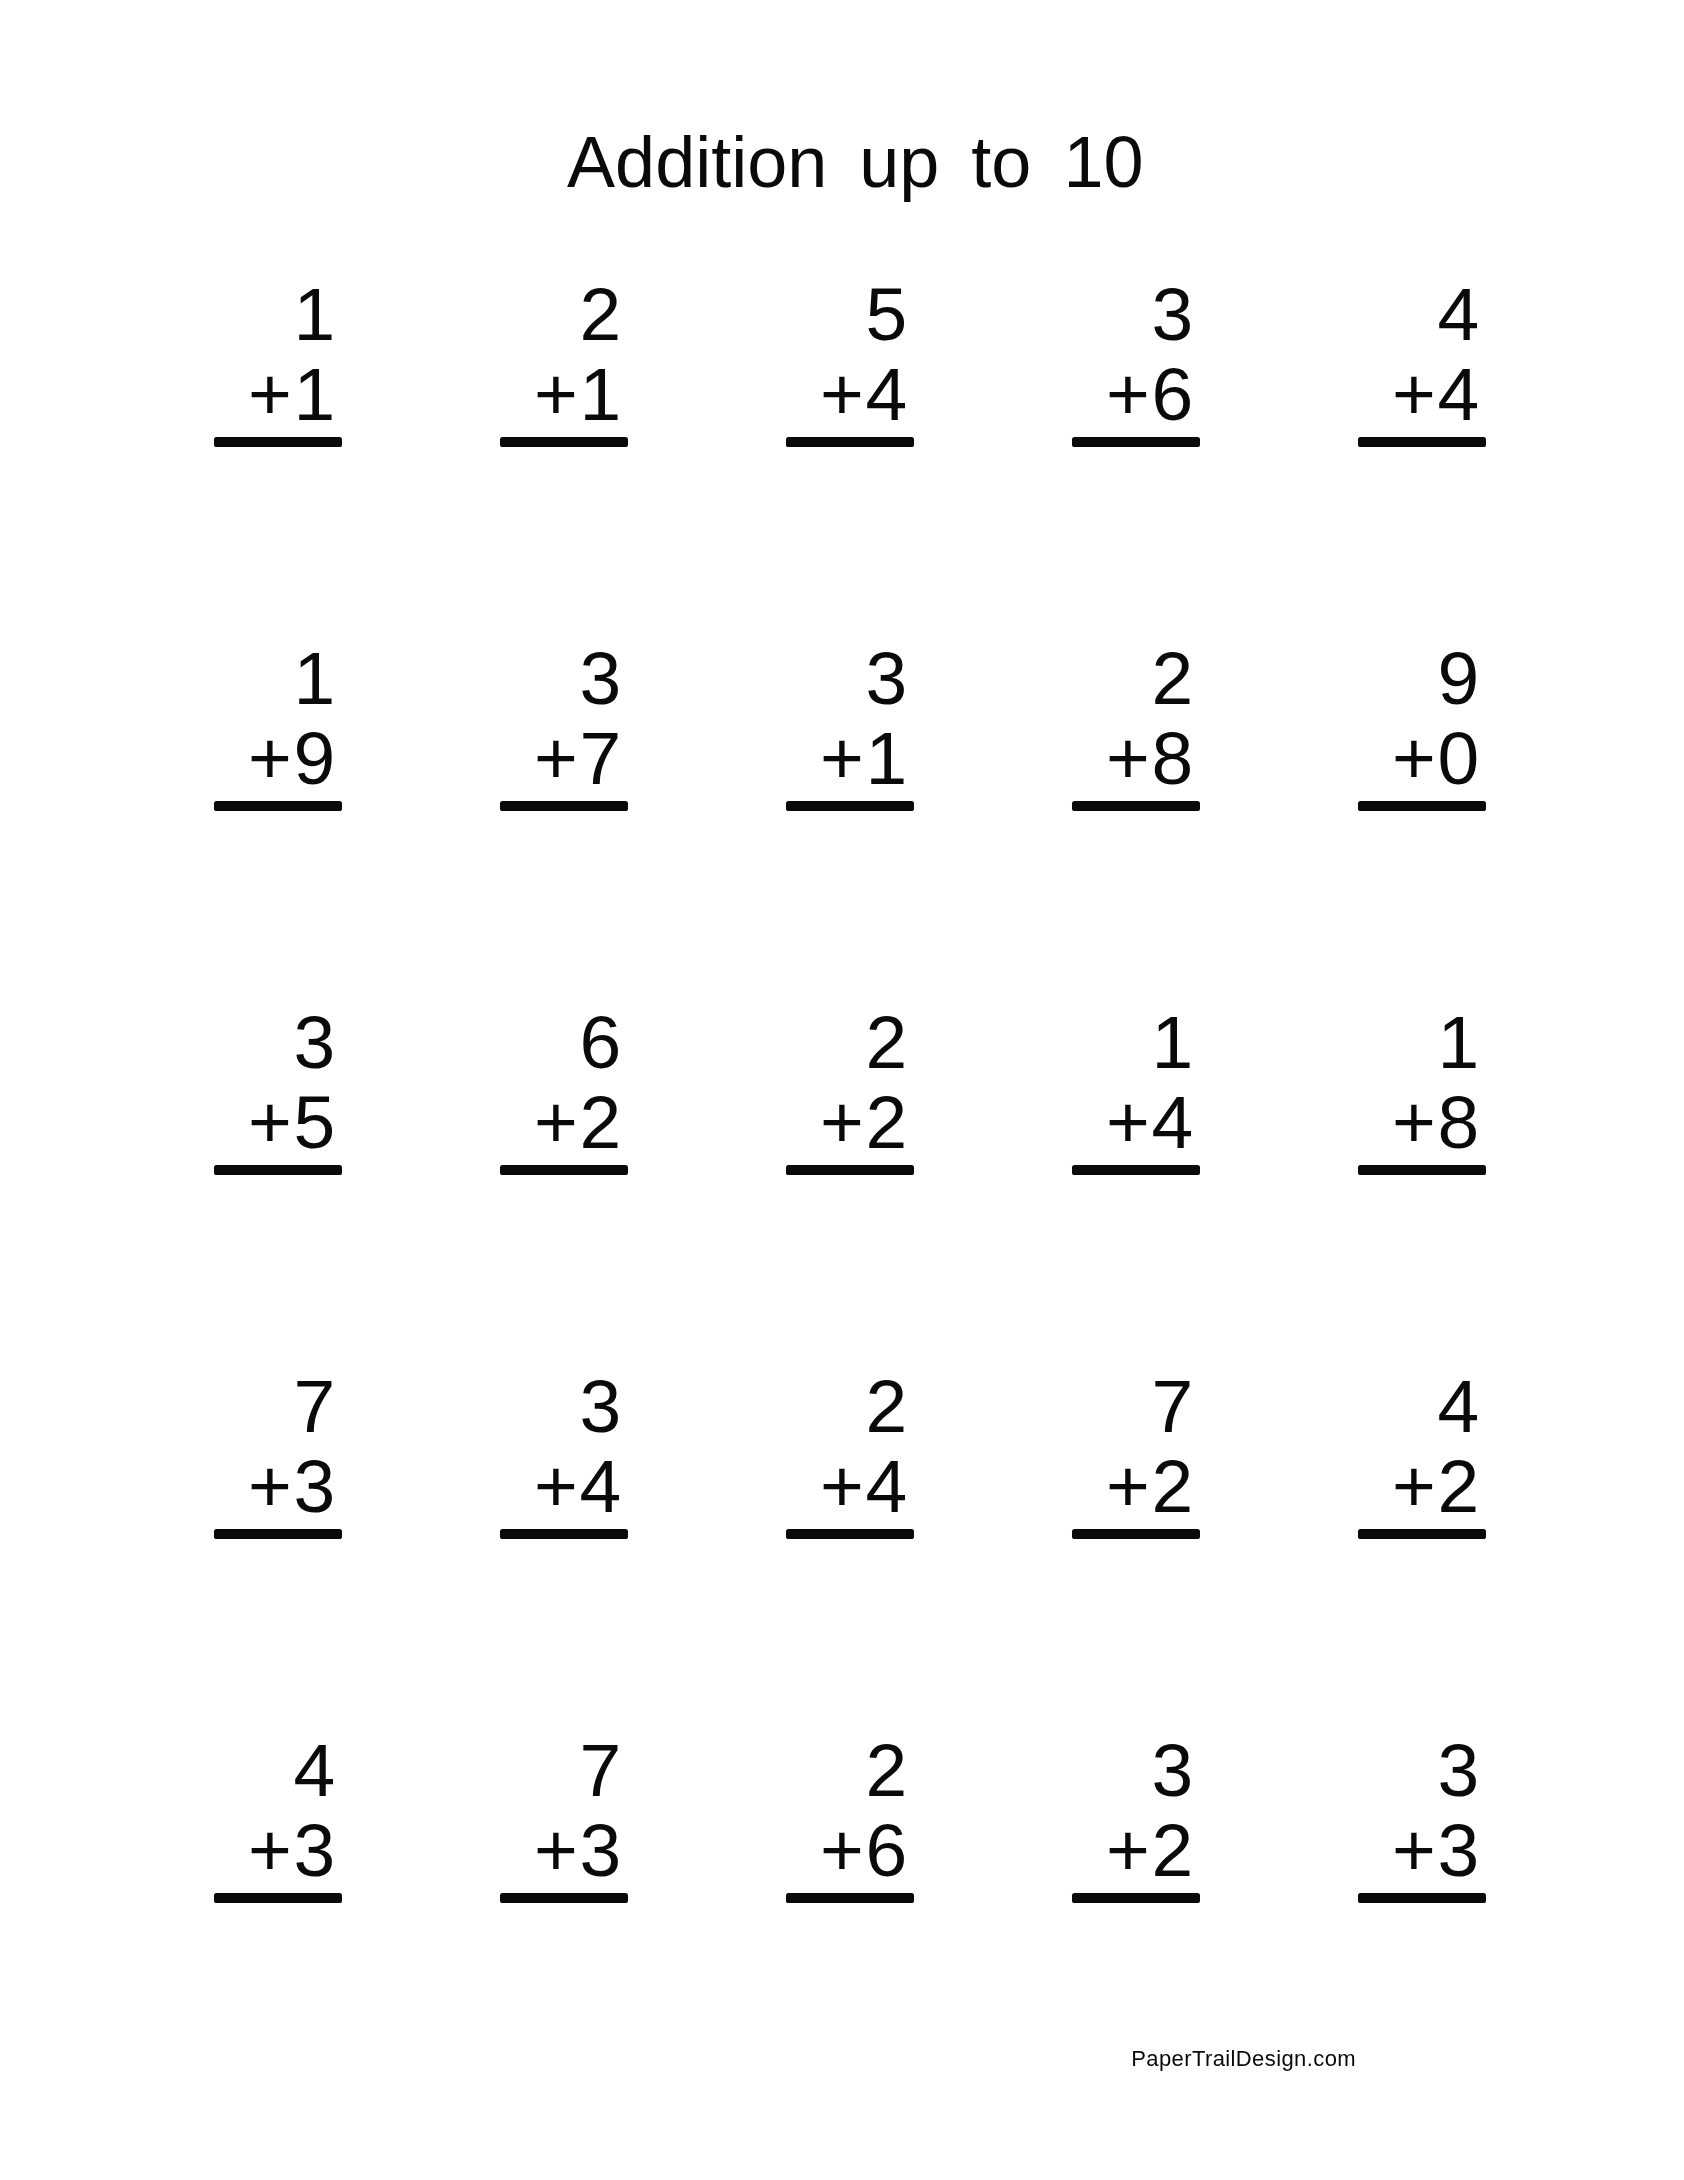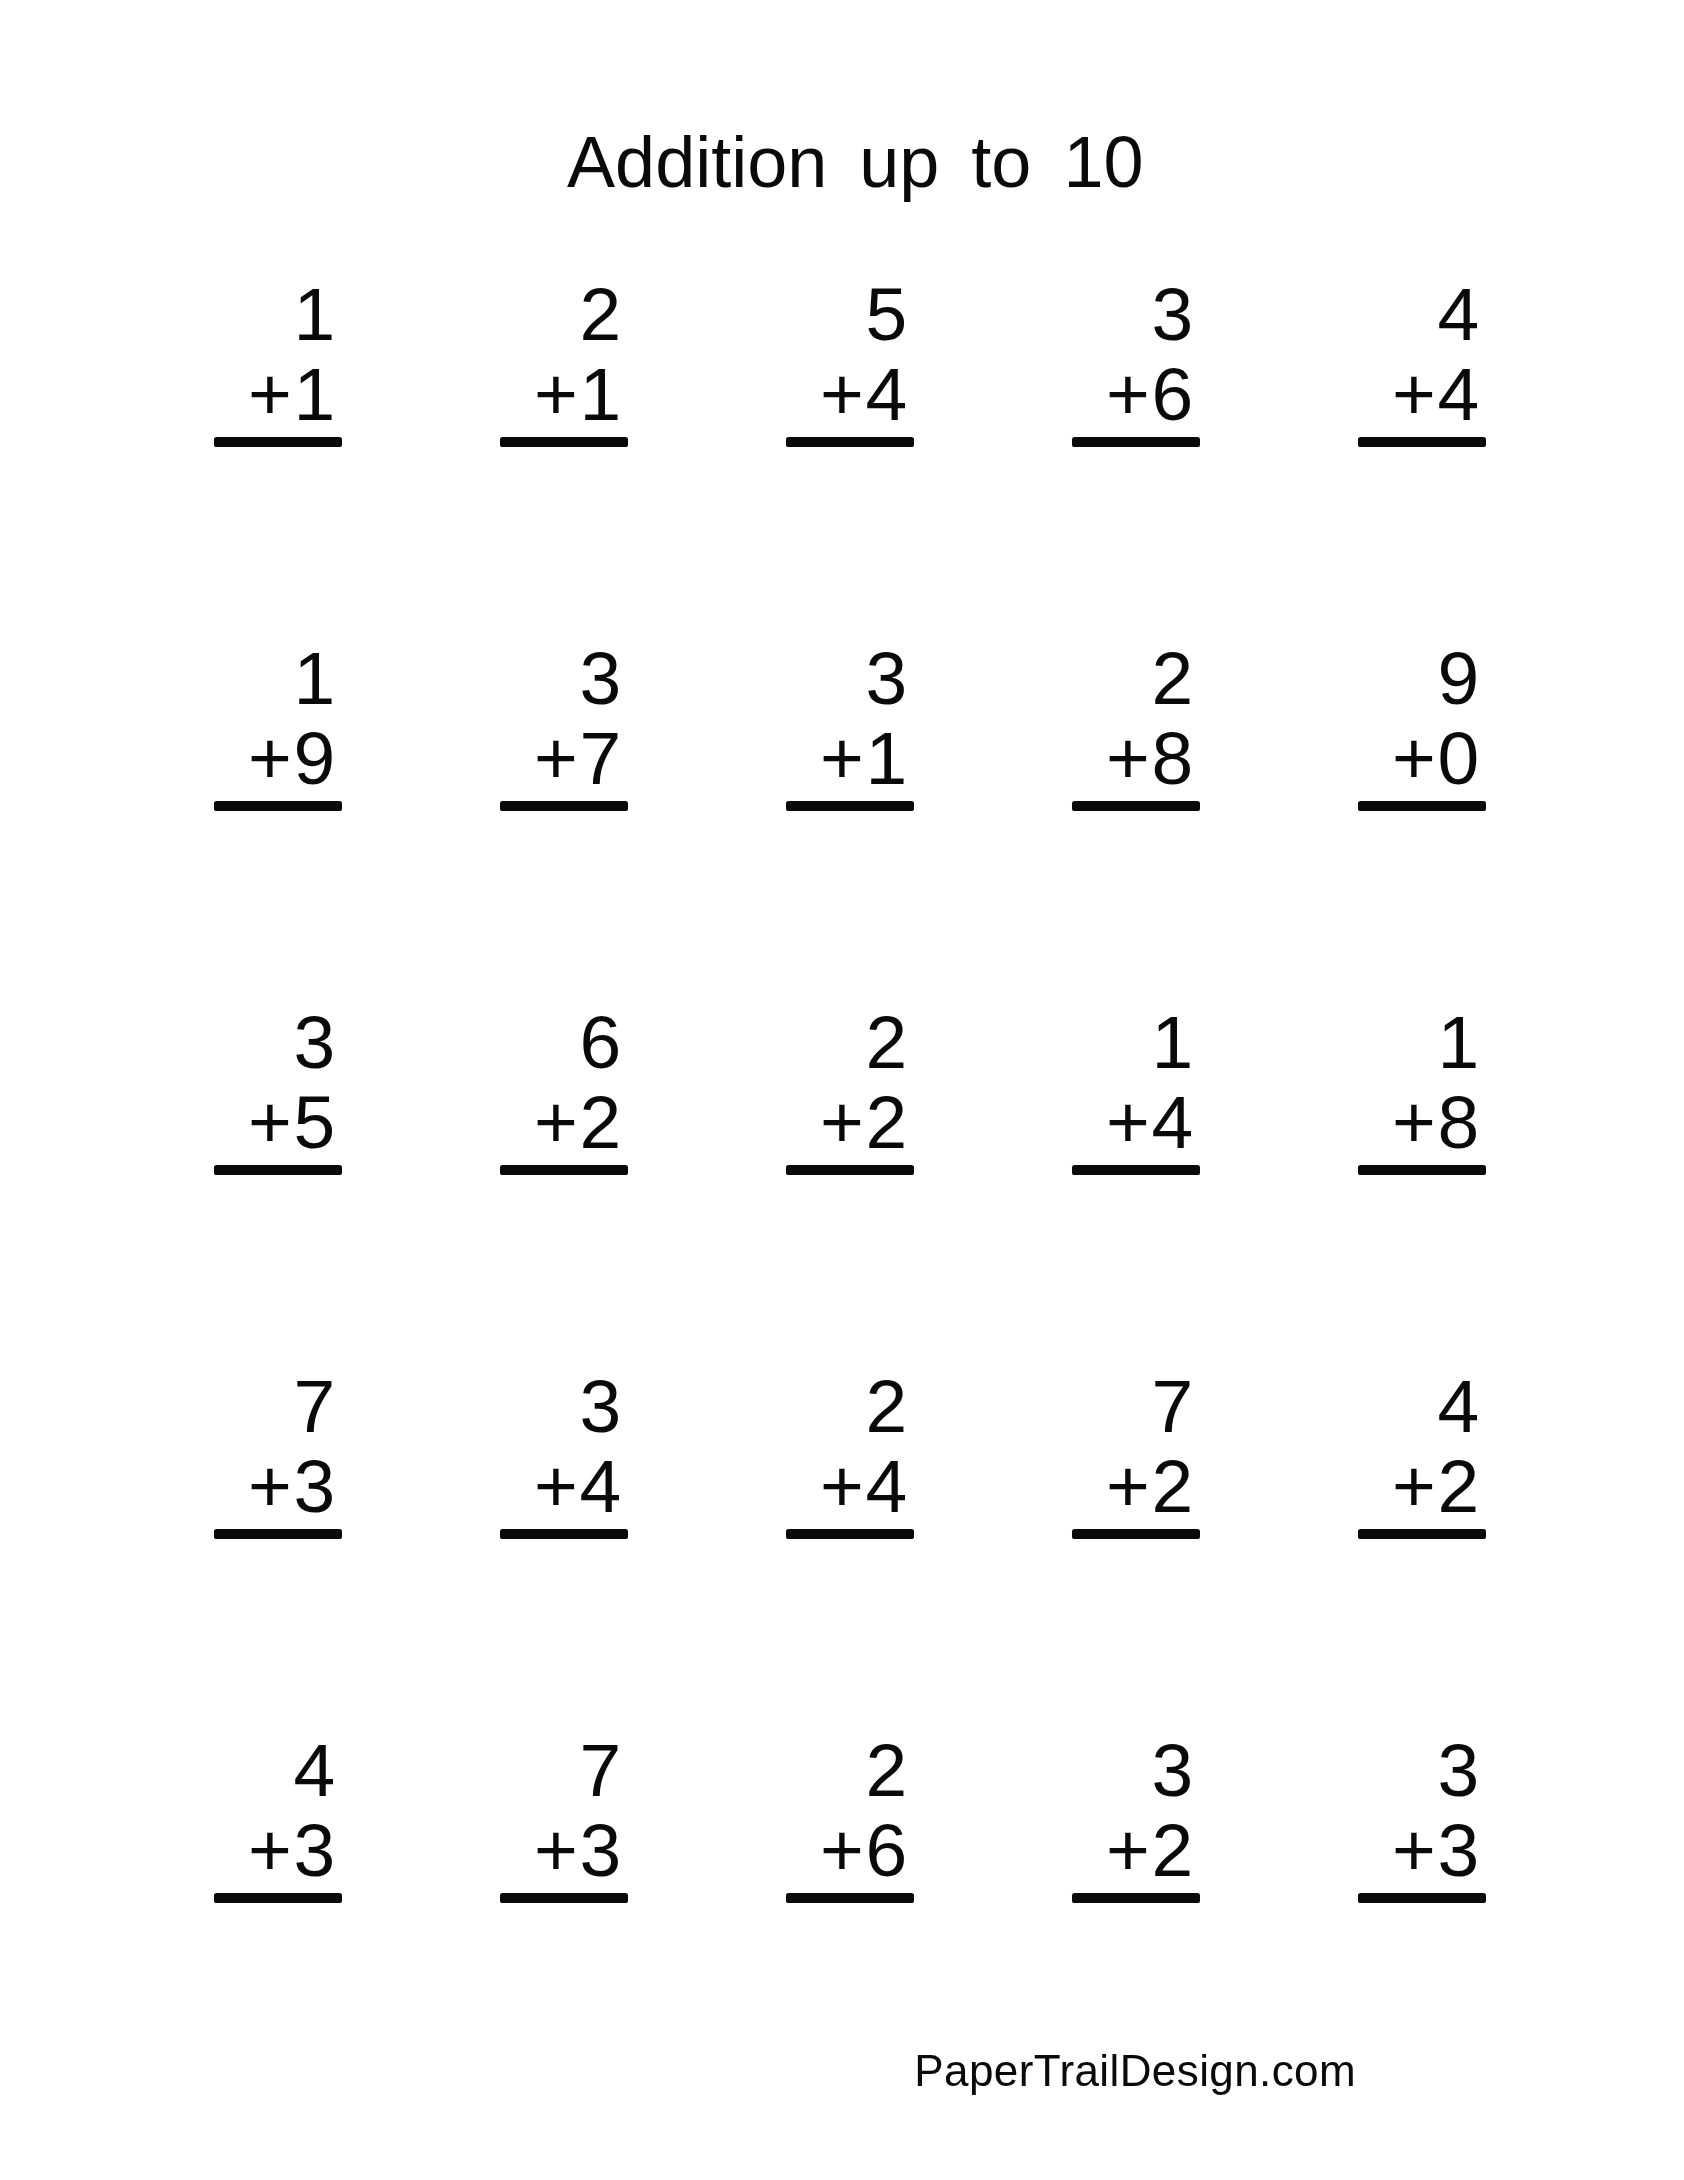--- a/index.html
+++ b/index.html
@@ -57,21 +57,21 @@
     width: 128px;
     height: 9.4px;
     margin-top: 3.4px;
     background: #0a0a0a;
     border-radius: 2.6px;
   }
   .footer-watermark {
     position: absolute;
     top: 2046px;
     right: 329px;
-    font-size: 44px;
+    font-size: 22px;
     letter-spacing: 0.4px;
     color: #0a0a0a;
     white-space: nowrap;
   }
 </style>
 </head>
 <body>
 
 <h1 class="page-title">Addition up to 10</h1>
 

